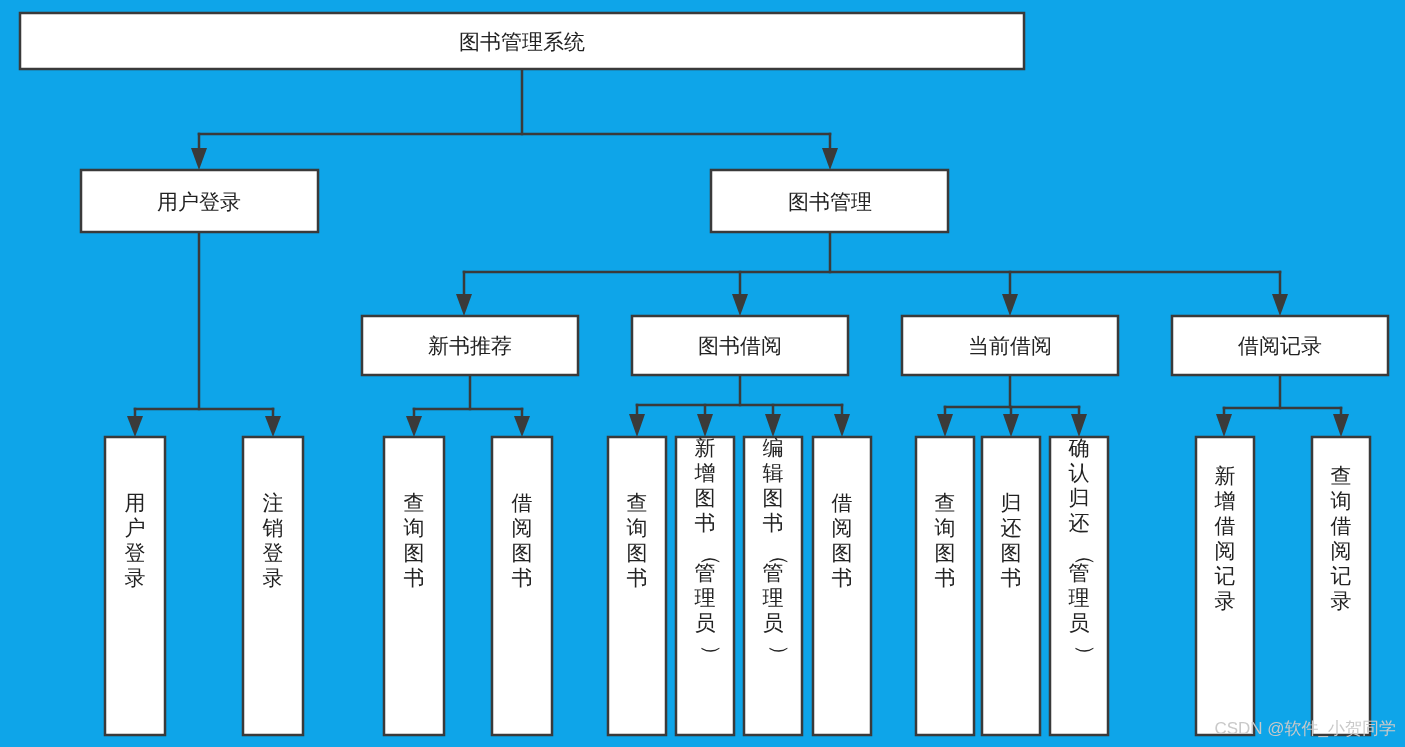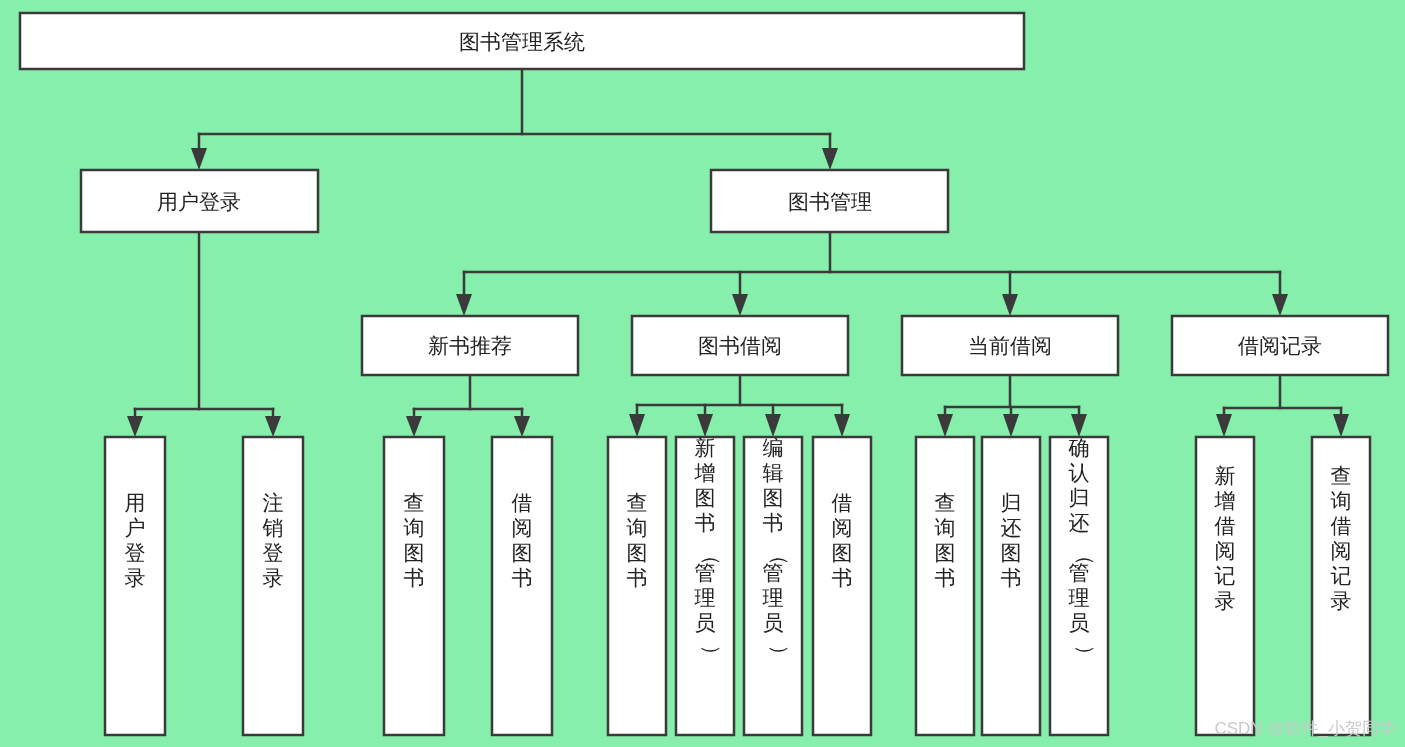--- a/index.html
+++ b/index.html
@@ -10,21 +10,21 @@
   body {
     width: 1405px;
     height: 747px;
     font-family: "Liberation Sans", "DejaVu Sans", sans-serif;
     overflow: hidden;
   }
   #diagram-root {
     position: relative;
     width: 1405px;
     height: 747px;
-    background: #86efac;
+    background: #0ea5e9;
   }
   svg.diagram {
     position: absolute;
     left: 0;
     top: 0;
     width: 1405px;
     height: 747px;
   }
   .node-box {
     fill: #ffffff;

